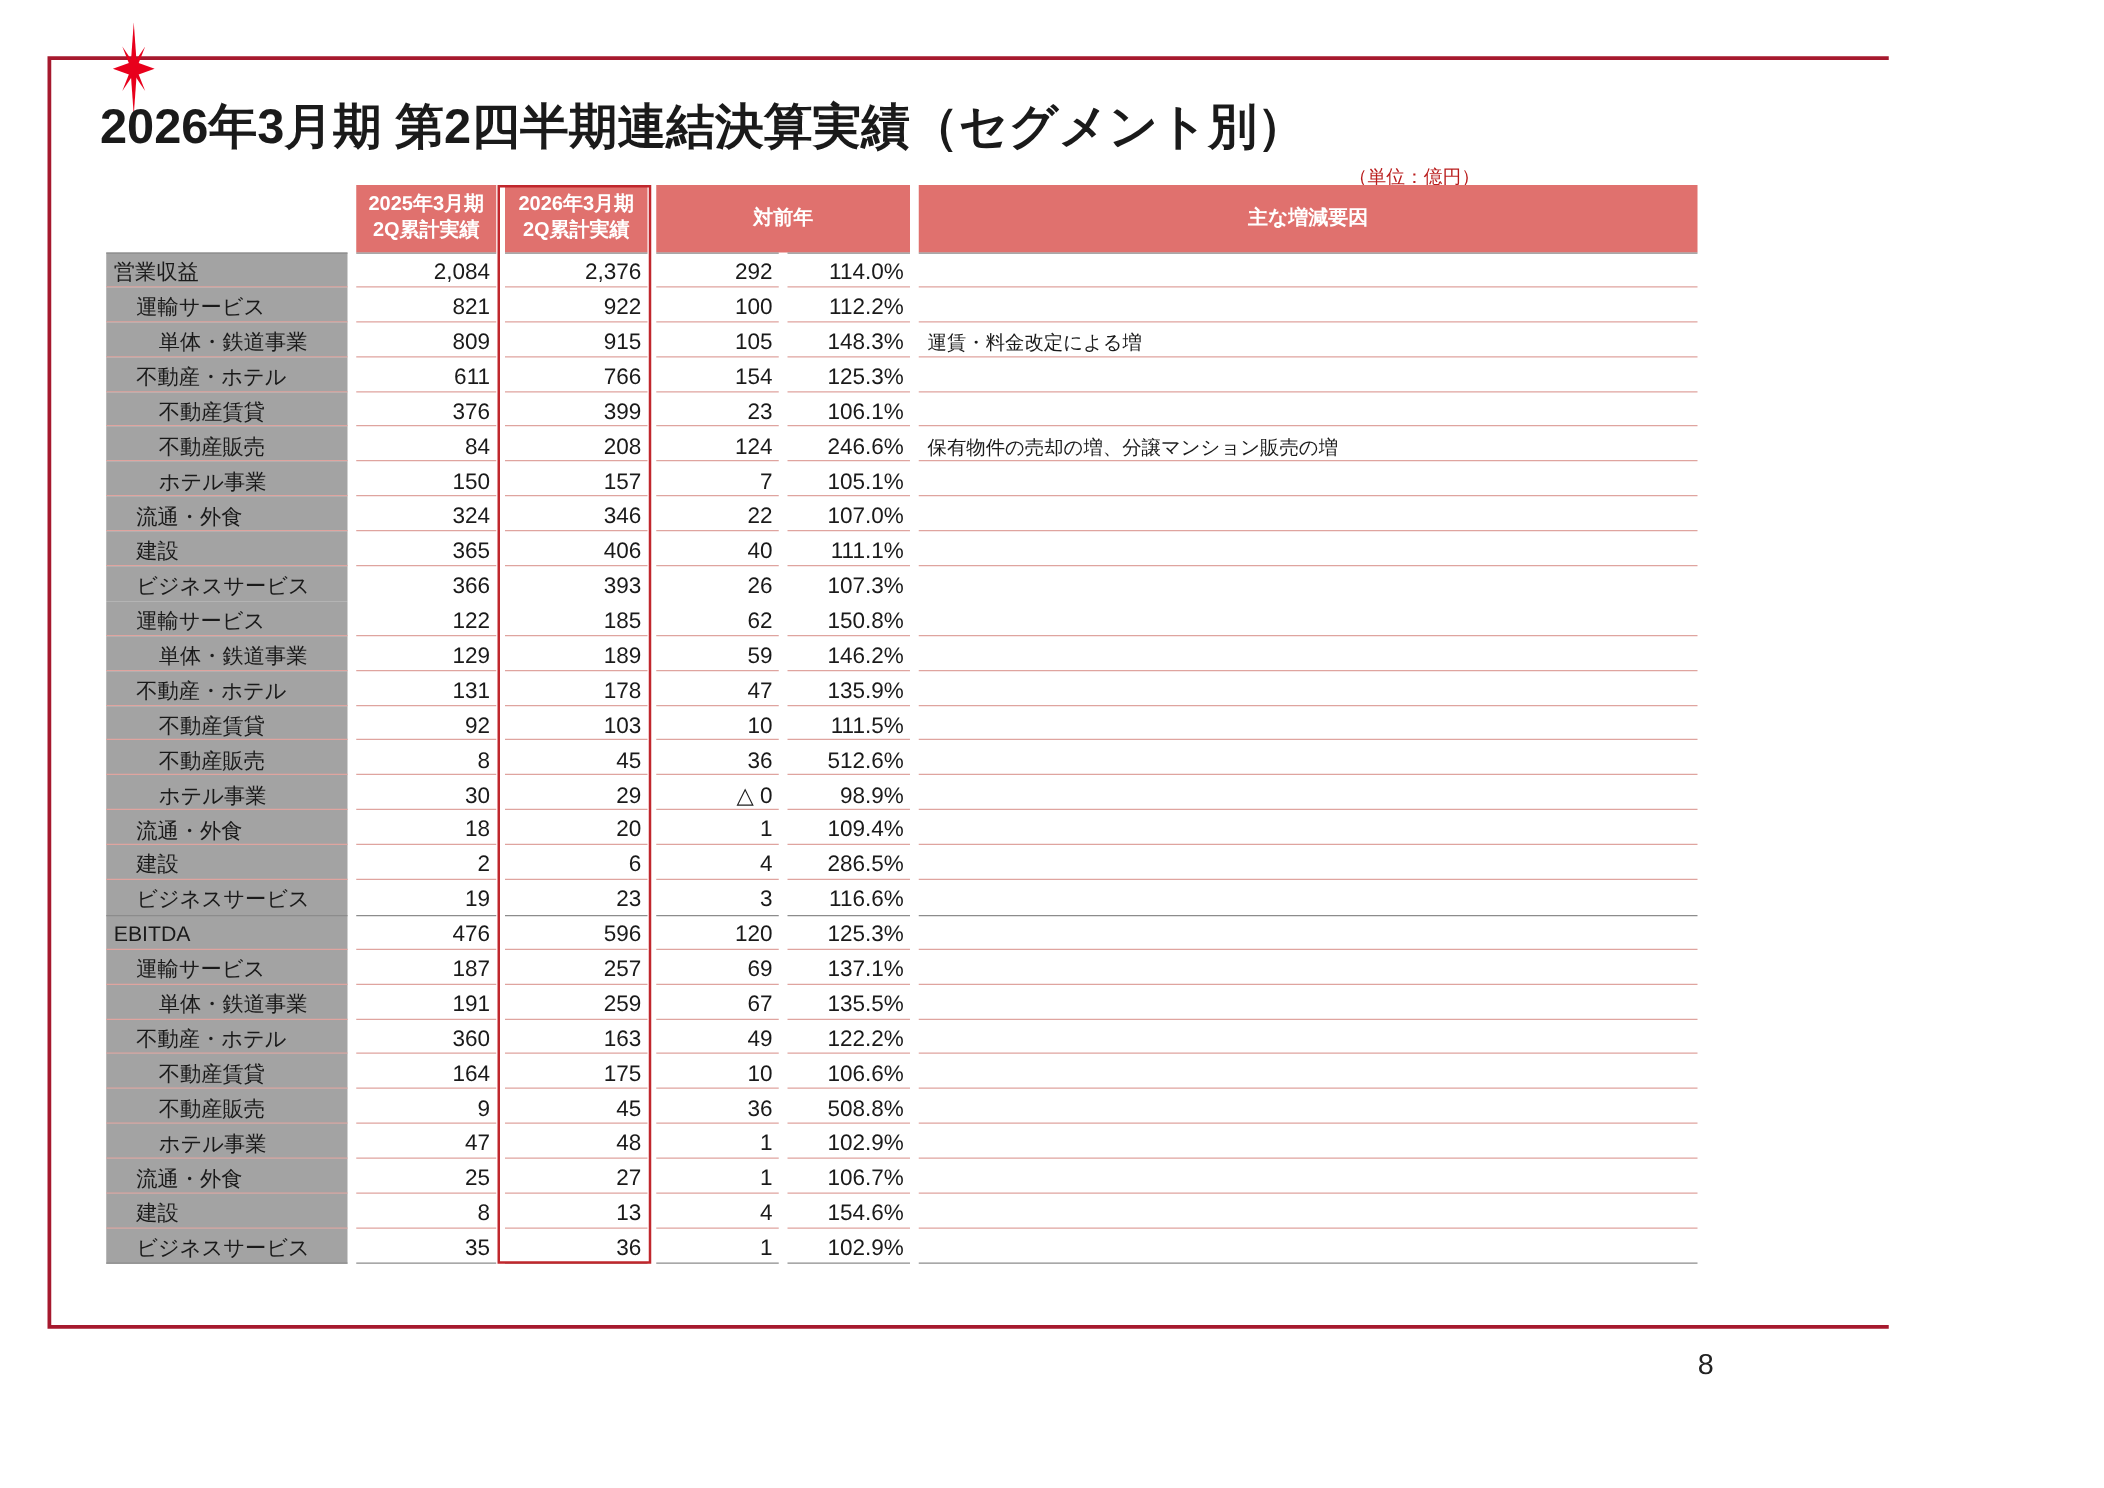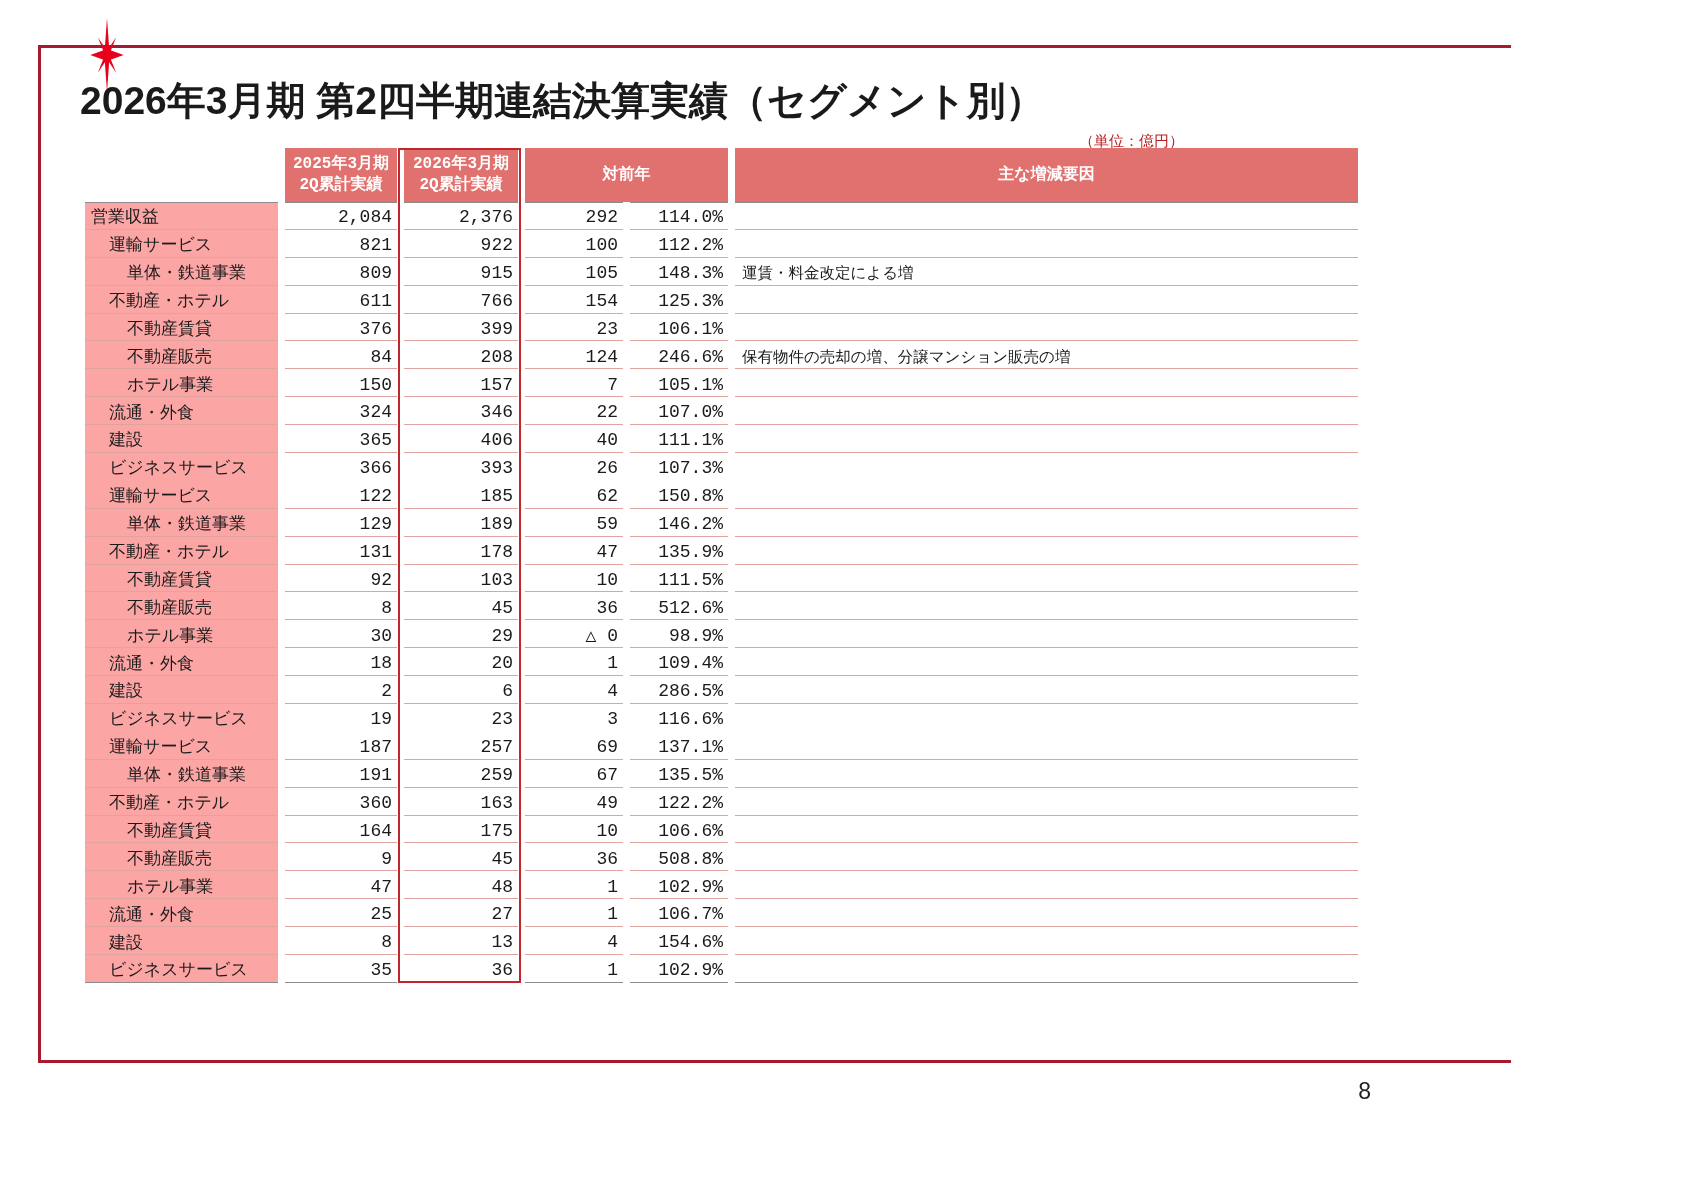--- a/index.html
+++ b/index.html
@@ -13,37 +13,37 @@
   }
   .star{position:absolute;left:88px;top:18px;width:38px;height:74px;}
   .slide-title{
     position:absolute;left:80px;top:74px;margin:0;
     font-size:39px;font-weight:bold;letter-spacing:0px;white-space:nowrap;
   }
   .unit-label{
     position:absolute;right:327px;top:132px;font-size:15px;color:#b91c1c;
   }
   .table-wrap{
-    position:absolute;left:85px;top:148px;width:1273px;font-family:Liberation Mono, monospace;
+    position:absolute;left:85px;top:148px;width:1273px;
   }
   table.seg{
     border-collapse:separate;border-spacing:7px 0;table-layout:fixed;
     width:calc(100% + 14px);margin:0 -7px;
   }
   th.hcell{
     background:#E0716E;color:#ffffff;font-weight:bold;font-size:16px;
     text-align:center;vertical-align:middle;height:52px;line-height:1.3;padding:0 2px;
   }
   th.hempty{background:transparent;height:52px;}
   td{
     height:27.9px;box-sizing:border-box;vertical-align:bottom;
     border-bottom:1.5px solid #DFA49F;padding:0 5px 1px 5px;
     font-size:17px;line-height:1.15;white-space:nowrap;overflow:hidden;
   }
-  td.label-cell{background:#fca5a5;text-align:left;font-size:17px;}
+  td.label-cell{background:#a3a3a3;text-align:left;font-size:17px;}
   td.num{text-align:right;font-size:18px;}
   td.note{text-align:left;font-size:15.5px;padding-left:7px;}
   tr.section td{border-top:1.5px solid #8C8C8C;}
   tr.sect-end td{border-bottom-color:transparent;}
   tbody tr:last-child td{border-bottom:1.5px solid #8C8C8C;}
   .hl-box{
     position:absolute;left:313px;top:0;width:123px;height:100%;
     border:2.5px solid #C0272D;box-sizing:border-box;pointer-events:none;
   }
   .page-num{
@@ -237,20 +237,28 @@
             <td class="note"></td>
           </tr>
           <tr class="sect-end">
             <td class="label-cell" style="padding-left: 24px;">ビジネスサービス</td>
             <td class="num">19</td>
             <td class="num">23</td>
             <td class="num">3</td>
             <td class="num">116.6%</td>
             <td class="note"></td>
           </tr>
+          <tr class="section ">
+            <td class="label-cell" style="padding-left: 6px;">EBITDA</td>
+            <td class="num">476</td>
+            <td class="num">596</td>
+            <td class="num">120</td>
+            <td class="num">125.3%</td>
+            <td class="note"></td>
+          </tr>
           <tr class="">
             <td class="label-cell" style="padding-left: 24px;">運輸サービス</td>
             <td class="num">187</td>
             <td class="num">257</td>
             <td class="num">69</td>
             <td class="num">137.1%</td>
             <td class="note"></td>
           </tr>
           <tr class="">
             <td class="label-cell" style="padding-left: 42px;">単体・鉄道事業</td>

